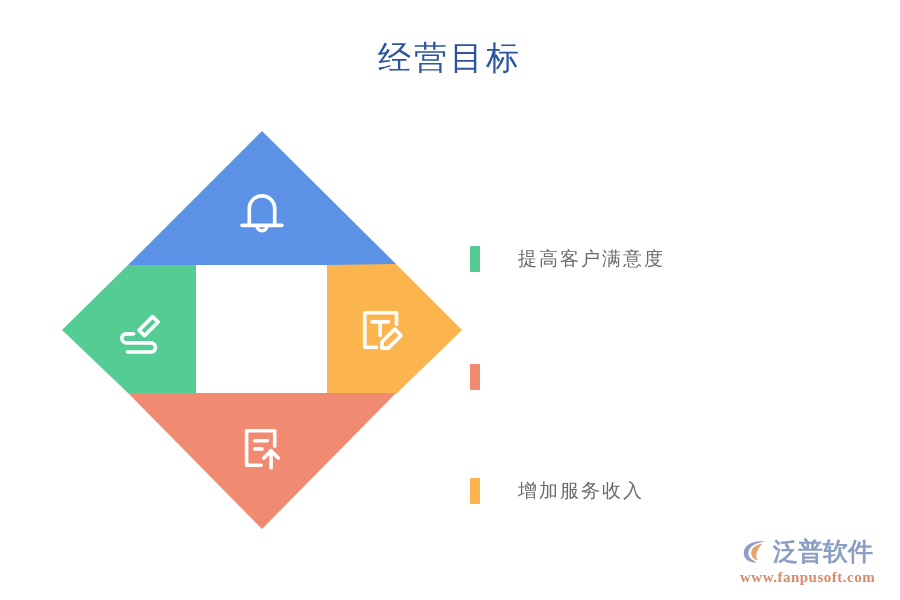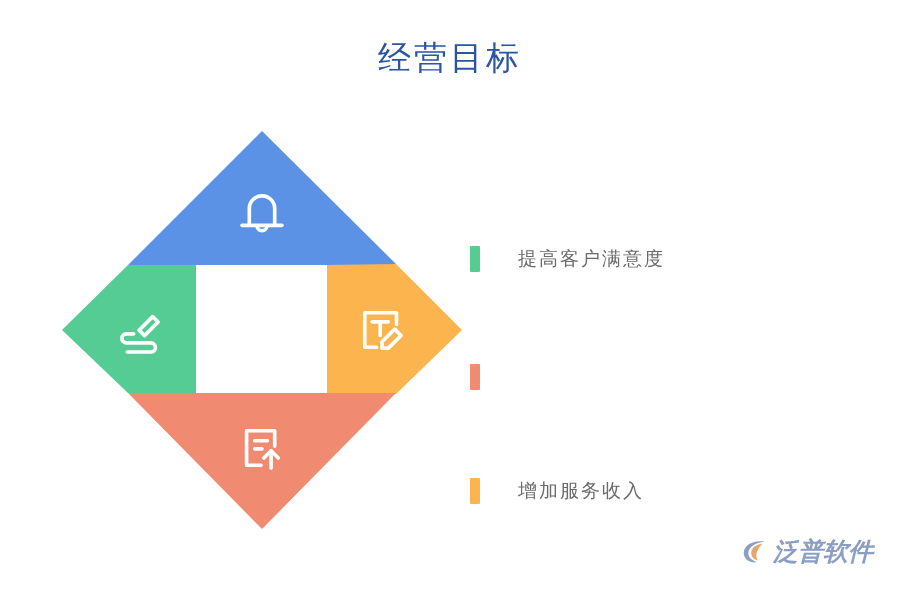--- a/index.html
+++ b/index.html
@@ -107,21 +107,20 @@
     white-space: nowrap;
   }
 
   
   .watermark {
     position: absolute;
     left: 740px;
     top: 534px;
     width: 135px;
     height: 58px;
-    font-style: italic;
   }
   .wm-top {
     display: flex;
     align-items: center;
     height: 34px;
   }
   .wm-mark {
     width: 30px;
     height: 30px;
     flex: 0 0 auto;
@@ -230,15 +229,16 @@
   <div class="watermark">
     <div class="wm-top">
       <span class="wm-mark">
         <svg viewBox="0 0 32 32" xmlns="http://www.w3.org/2000/svg">
           <path d="M26 6 C14 4 4 10 4 18 C4 25 11 29 18 28 C12 26 8 22 9 17 C10 11 17 7 26 6 Z" fill="#8b9ec4"></path>
           <path d="M24 8 C17 9 12 13 12 18 C12 22 15 25 19 26 C16 22 17 15 24 8 Z" fill="#e8a36a"></path>
         </svg>
       </span>
       <span class="wm-name">泛普软件</span>
     </div>
+    <div class="wm-url">www.fanpusoft.com</div>
   </div>
 
 </div>
 
 </body></html>

